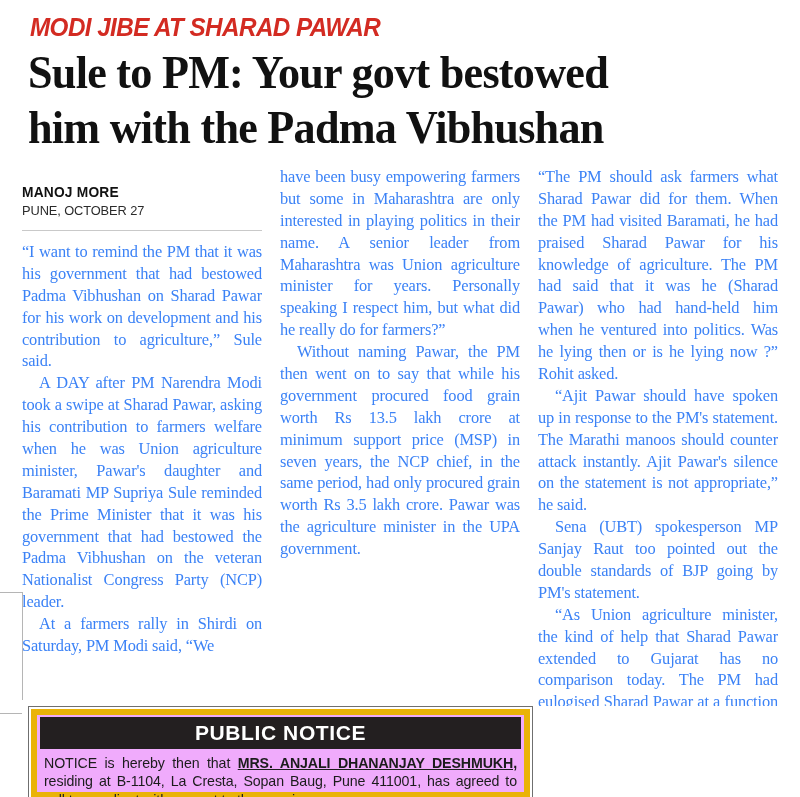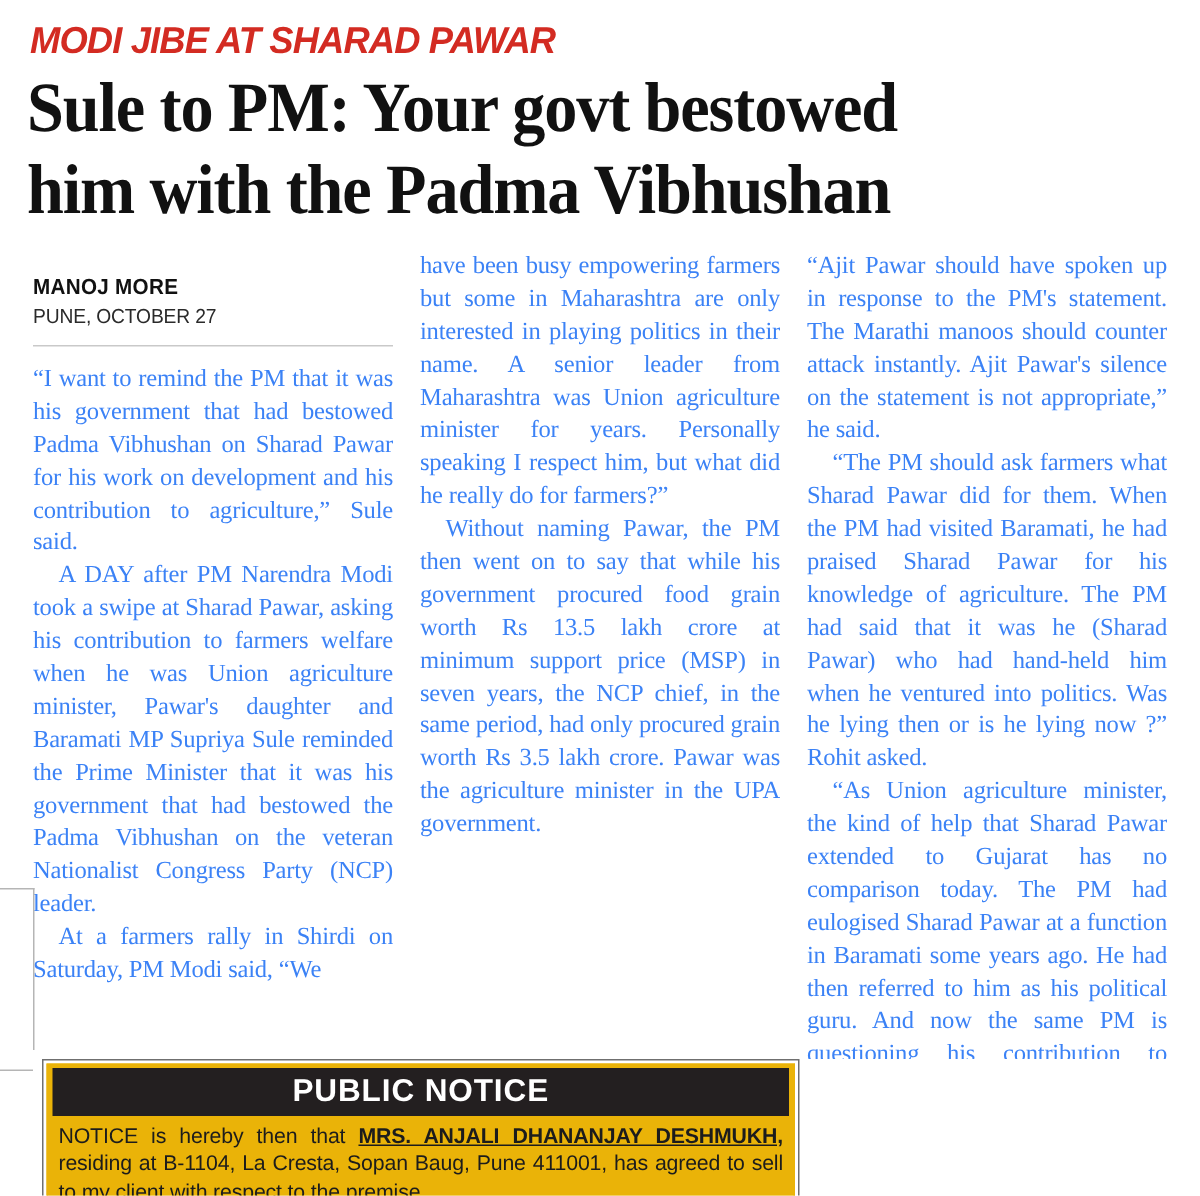--- a/index.html
+++ b/index.html
@@ -14,21 +14,21 @@
     font-family: "Liberation Serif", serif;
     color: #1a1a1a;
     position: relative;
   }
 
   .page {
     position: relative;
     width: 800px;
     height: 797px;
     box-sizing: border-box;
-    padding: 0 12px;
+    padding: 0 22px;
     overflow: hidden;
   }
 
   
   .kicker {
     margin: 14px 0 0 8px;
     font-family: "Liberation Sans", sans-serif;
     font-weight: bold;
     font-style: italic;
     font-size: 25px;
@@ -121,25 +121,25 @@
     left: 28px;
     top: 706px;
     width: 505px;
     height: 95px;
     box-sizing: border-box;
     border: 1px solid #6f6f6f;
     background: #ffffff;
     padding: 2px;
   }
   .notice-inner {
-    border: 1px solid #eab308;
+    border: 6px solid #eab308;
     height: 100%;
     box-sizing: border-box;
     padding: 2px 3px 0 3px;
-    background: #eab308;
+    background: #f0abfc;
   }
   .notice-bar {
     background: #231f20;
     color: #ffffff;
     text-align: center;
     font-family: "Liberation Sans", sans-serif;
     font-weight: bold;
     font-size: 21px;
     letter-spacing: 0.6px;
     padding: 5px 0 6px 0;
@@ -205,22 +205,23 @@
 
     <div class="col">
       <div class="body-text">
         <p>have been busy empowering farmers but some in Maharashtra are only interested in playing politics in their name. A senior leader from Maharashtra was Union agriculture minister for years. Personally speaking I respect him, but what did he really do for farmers?”</p>
         <p>Without naming Pawar, the PM then went on to say that while his government procured food grain worth Rs 13.5 lakh crore at minimum support price (MSP) in seven years, the NCP chief, in the same period, had only procured grain worth Rs 3.5 lakh crore. Pawar was the agriculture minister in the UPA government.</p>
       </div>
     </div>
 
     <div class="col">
       <div class="body-text">
+        <p>“The PM should ask farmers what Sharad Pawar did for them. When the PM had visited Baramati, he had praised Sharad Pawar for his knowledge of agriculture. The PM had said that it was he (Sharad Pawar) who had hand-held him when he ventured into politics. Was he lying then or is he lying now ?” Rohit asked.</p>
         <p>“Ajit Pawar should have spoken up in response to the PM's statement. The Marathi manoos should counter attack instantly. Ajit Pawar's silence on the statement is not appropriate,” he said.</p>
-        <p>“The PM should ask farmers what Sharad Pawar did for them. When the PM had visited Baramati, he had praised Sharad Pawar for his knowledge of agriculture. The PM had said that it was he (Sharad Pawar) who had hand-held him when he ventured into politics. Was he lying then or is he lying now ?” Rohit asked.</p>
+        <p>Sena (UBT) spokesperson MP Sanjay Raut too pointed out the double standards of BJP going by PM's statement.</p>
         <p>“As Union agriculture minister, the kind of help that Sharad Pawar extended to Gujarat has no comparison today. The PM had eulogised Sharad Pawar at a function in Baramati some years ago. He had then referred to him as his political guru. And now the same PM is questioning his contribution to agriculture?” Raut said.</p>
       </div>
     </div>
 
   </div>
 
   <div class="edge-artifact"></div>
 
   <div class="notice-mask"></div>
 

